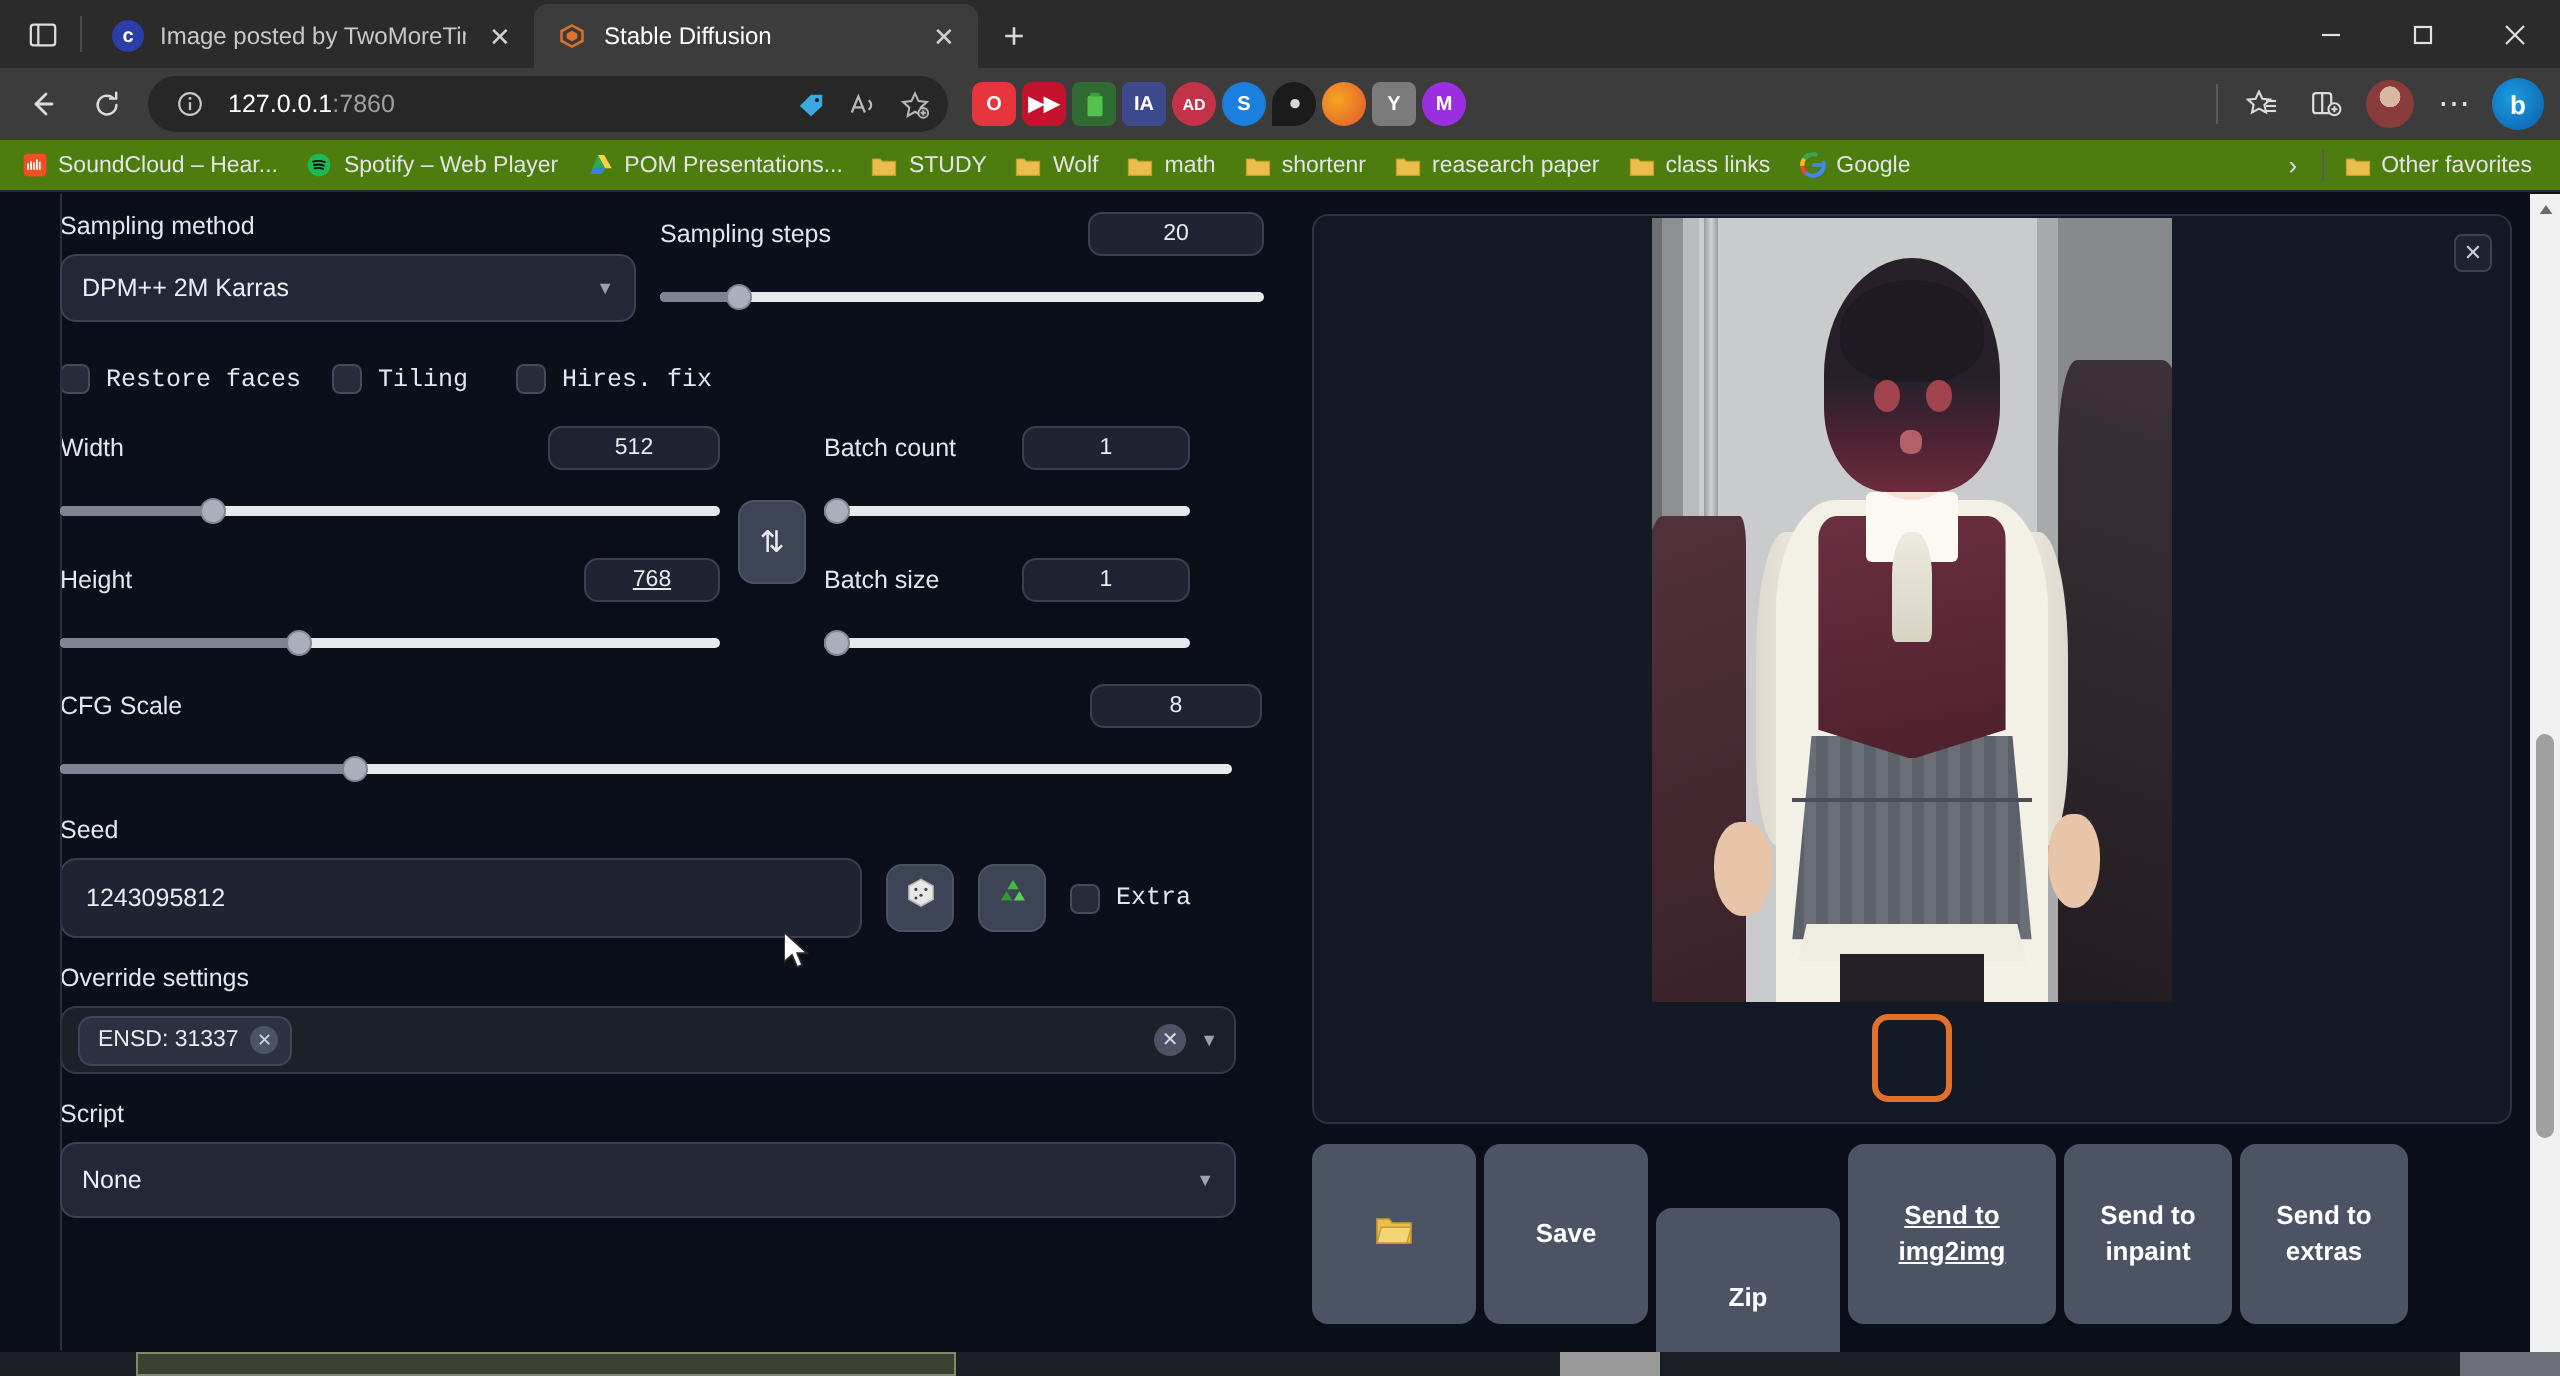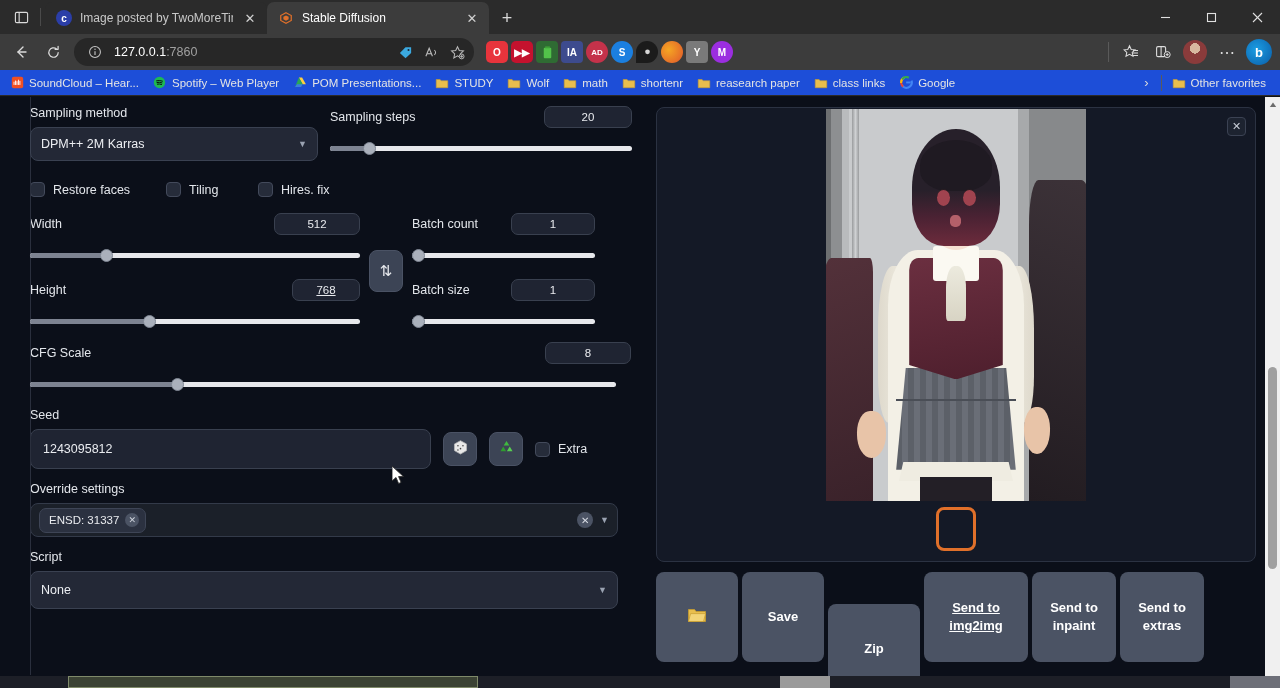--- a/index.html
+++ b/index.html
@@ -72,21 +72,21 @@
   .avatar { width:24px;height:24px;border-radius:50%;background:#6e5a4a;
             background-image:radial-gradient(circle at 50% 35%, #d8b8a0 0 26%, transparent 27%),
                              linear-gradient(#8a3b3b,#8a3b3b); }
   .bing { width:26px;height:26px;border-radius:50%;
           background:radial-gradient(circle at 40% 40%,#1b9de2,#0a5ca8);
           display:flex;align-items:center;justify-content:center;color:#fff;
           font-weight:bold;font-size:13px;}
 
   
   .bookmarks {
-    height: 26px; background: #1d4ed8; display:flex; align-items:center;
+    height: 26px; background: #4d7c0f; display:flex; align-items:center;
     padding: 0 4px; gap: 2px; font-size: 11.5px; color:#e4e4e4;
     border-bottom: 1px solid #2a2a2a;
   }
   .bm { display:flex; align-items:center; gap:5px; padding: 2px 6px; border-radius:4px;
         white-space:nowrap; }
   .bm-ico { width:14px;height:14px;flex:0 0 14px;display:flex;align-items:center;
             justify-content:center;font-size:11px; }
   .folder { color:#e3b442; font-size:13px; }
   .bm-overflow { margin-left:auto; display:flex; align-items:center; gap:4px;}
 
@@ -122,21 +122,21 @@
   .slider { position:relative; height: 14px; display:flex; align-items:center; }
   .track { position:absolute; left:0; right:0; height:5px; border-radius:3px;
            background:#e7e8ec; }
   .fill { position:absolute; left:0; height:5px; border-radius:3px; background:#7d8391; }
   .knob { position:absolute; width:13px; height:13px; border-radius:50%;
           background:#aab0bb; border:1px solid #7f8693; }
 
   .checkrow { display:flex; align-items:center; }
   .chk { width:15px;height:15px;border-radius:4px;background:#262c3a;
          border:1px solid #434a5b; flex:0 0 15px; }
-  .chklbl { font-size:12.5px; color:#e3e6eb; margin-left:8px; }
+  .chklbl { font-size:12.5px; color:#e3e6eb; margin-left:8px;font-family:Liberation Mono, monospace; }
 
   .swapbtn {
     width:34px;height:42px;background:#3c4455;border:1px solid #4a5264;
     border-radius:8px; display:flex;align-items:center;justify-content:center;
     color:#e8eaee; font-size:15px;
   }
   .textinput {
     background:#1f2432;border:1px solid #39404f;border-radius:8px;height:40px;
     display:flex;align-items:center;padding:0 12px;font-size:12.5px;color:#e9ebef;
   }

